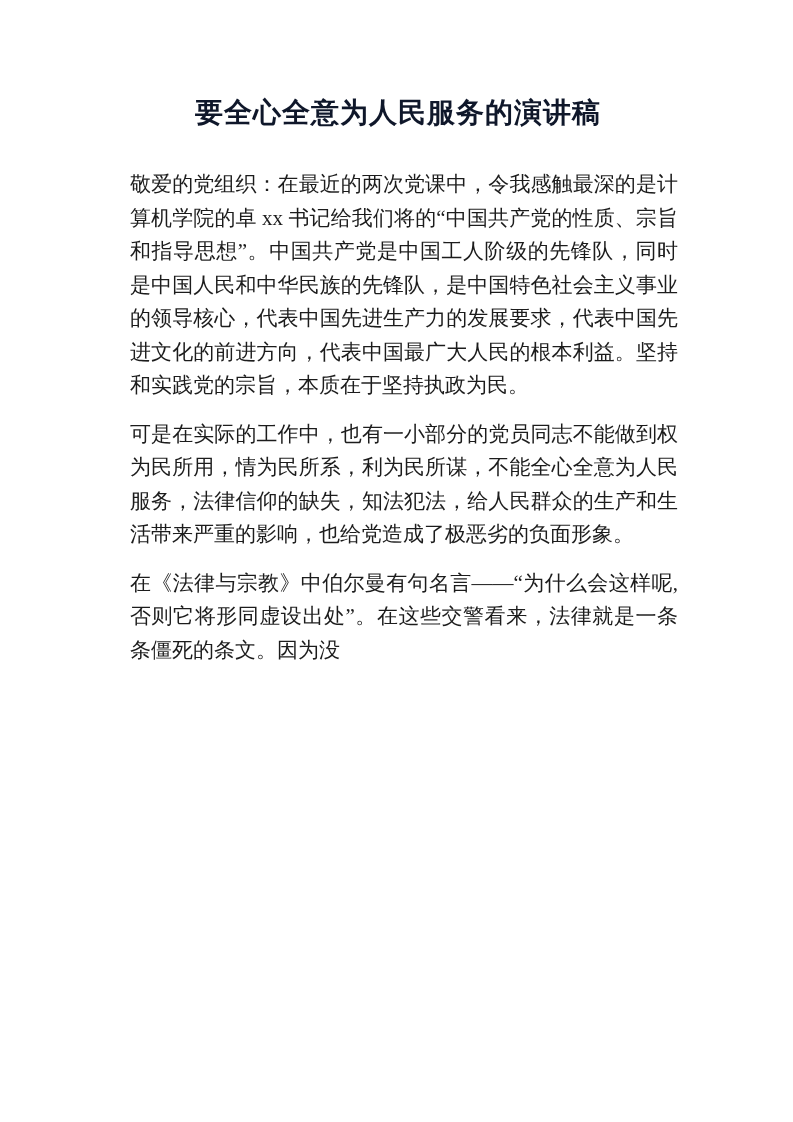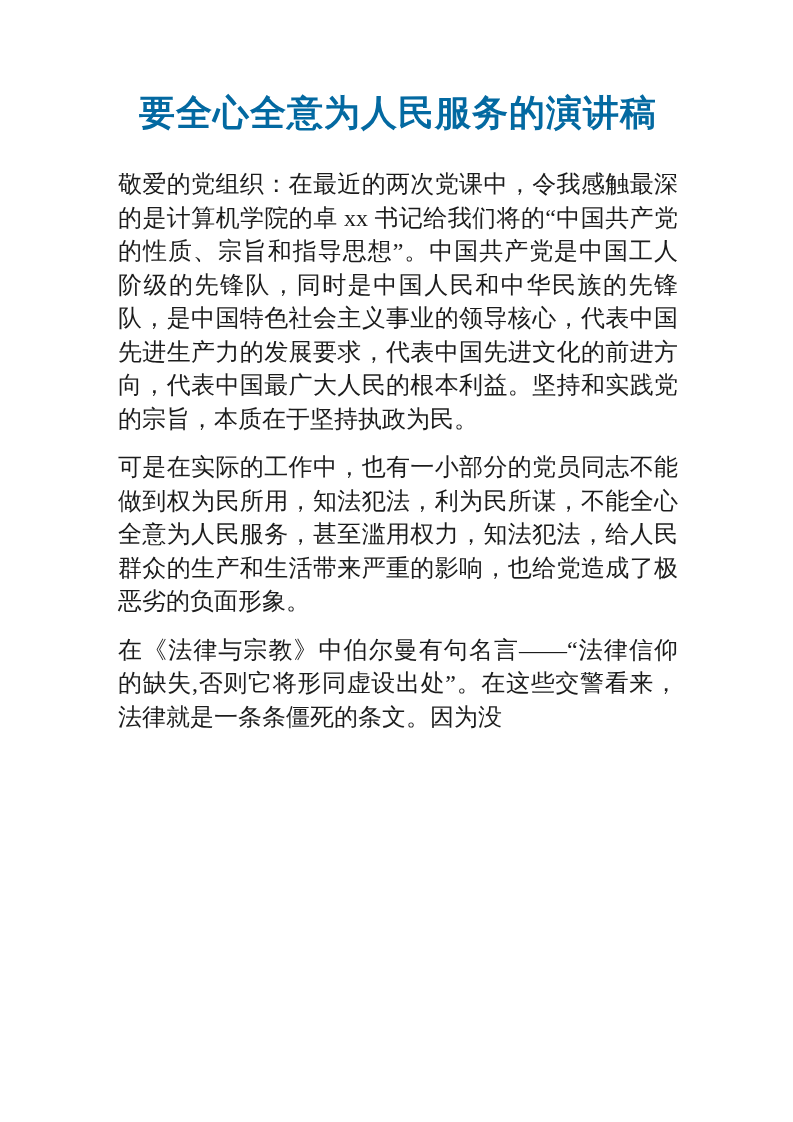--- a/index.html
+++ b/index.html
@@ -13,43 +13,43 @@
     height: 1122px;
     margin: 0 auto;
     background: #ffffff;
     box-sizing: border-box;
     padding: 90px 115px 0 118px;
     font-family: "Liberation Serif", "DejaVu Serif", serif;
     color: #1c1c1c;
     overflow: hidden;
   }
   .doc-title {
-    font-size: 36px;
+    font-size: 28px;
     font-weight: bold;
     line-height: 46px;
     text-align: center;
     letter-spacing: 1px;
     margin: 0 0 32px 0;
-    color: #0369a1;
+    color: #0f172a;
   }
   .doc-paragraph {
-    font-size: 24px;
+    font-size: 21px;
     line-height: 33.5px;
     text-align: justify;
     text-justify: inter-ideograph;
-    margin: 0 0 15px 0;
+    margin: 0 0 15px 12px;
     word-break: break-all;
   }
 </style>
 </head>
 <body>
 
 <div class="page">
   <h1 class="doc-title">要全心全意为人民服务的演讲稿</h1>
 
   <p class="doc-paragraph">敬爱的党组织：在最近的两次党课中，令我感触最深的是计算机学院的卓 xx 书记给我们将的“中国共产党的性质、宗旨和指导思想”。中国共产党是中国工人阶级的先锋队，同时是中国人民和中华民族的先锋队，是中国特色社会主义事业的领导核心，代表中国先进生产力的发展要求，代表中国先进文化的前进方向，代表中国最广大人民的根本利益。坚持和实践党的宗旨，本质在于坚持执政为民。</p>
 
 
-  <p class="doc-paragraph">可是在实际的工作中，也有一小部分的党员同志不能做到权为民所用，知法犯法，利为民所谋，不能全心全意为人民服务，甚至滥用权力，知法犯法，给人民群众的生产和生活带来严重的影响，也给党造成了极恶劣的负面形象。</p>
+  <p class="doc-paragraph">可是在实际的工作中，也有一小部分的党员同志不能做到权为民所用，情为民所系，利为民所谋，不能全心全意为人民服务，法律信仰的缺失，知法犯法，给人民群众的生产和生活带来严重的影响，也给党造成了极恶劣的负面形象。</p>
 
 
-  <p class="doc-paragraph">在《法律与宗教》中伯尔曼有句名言——“法律信仰的缺失,否则它将形同虚设出处”。在这些交警看来，法律就是一条条僵死的条文。因为没</p>
+  <p class="doc-paragraph">在《法律与宗教》中伯尔曼有句名言——“为什么会这样呢,否则它将形同虚设出处”。在这些交警看来，法律就是一条条僵死的条文。因为没</p>
 </div>
 
 </body></html>

